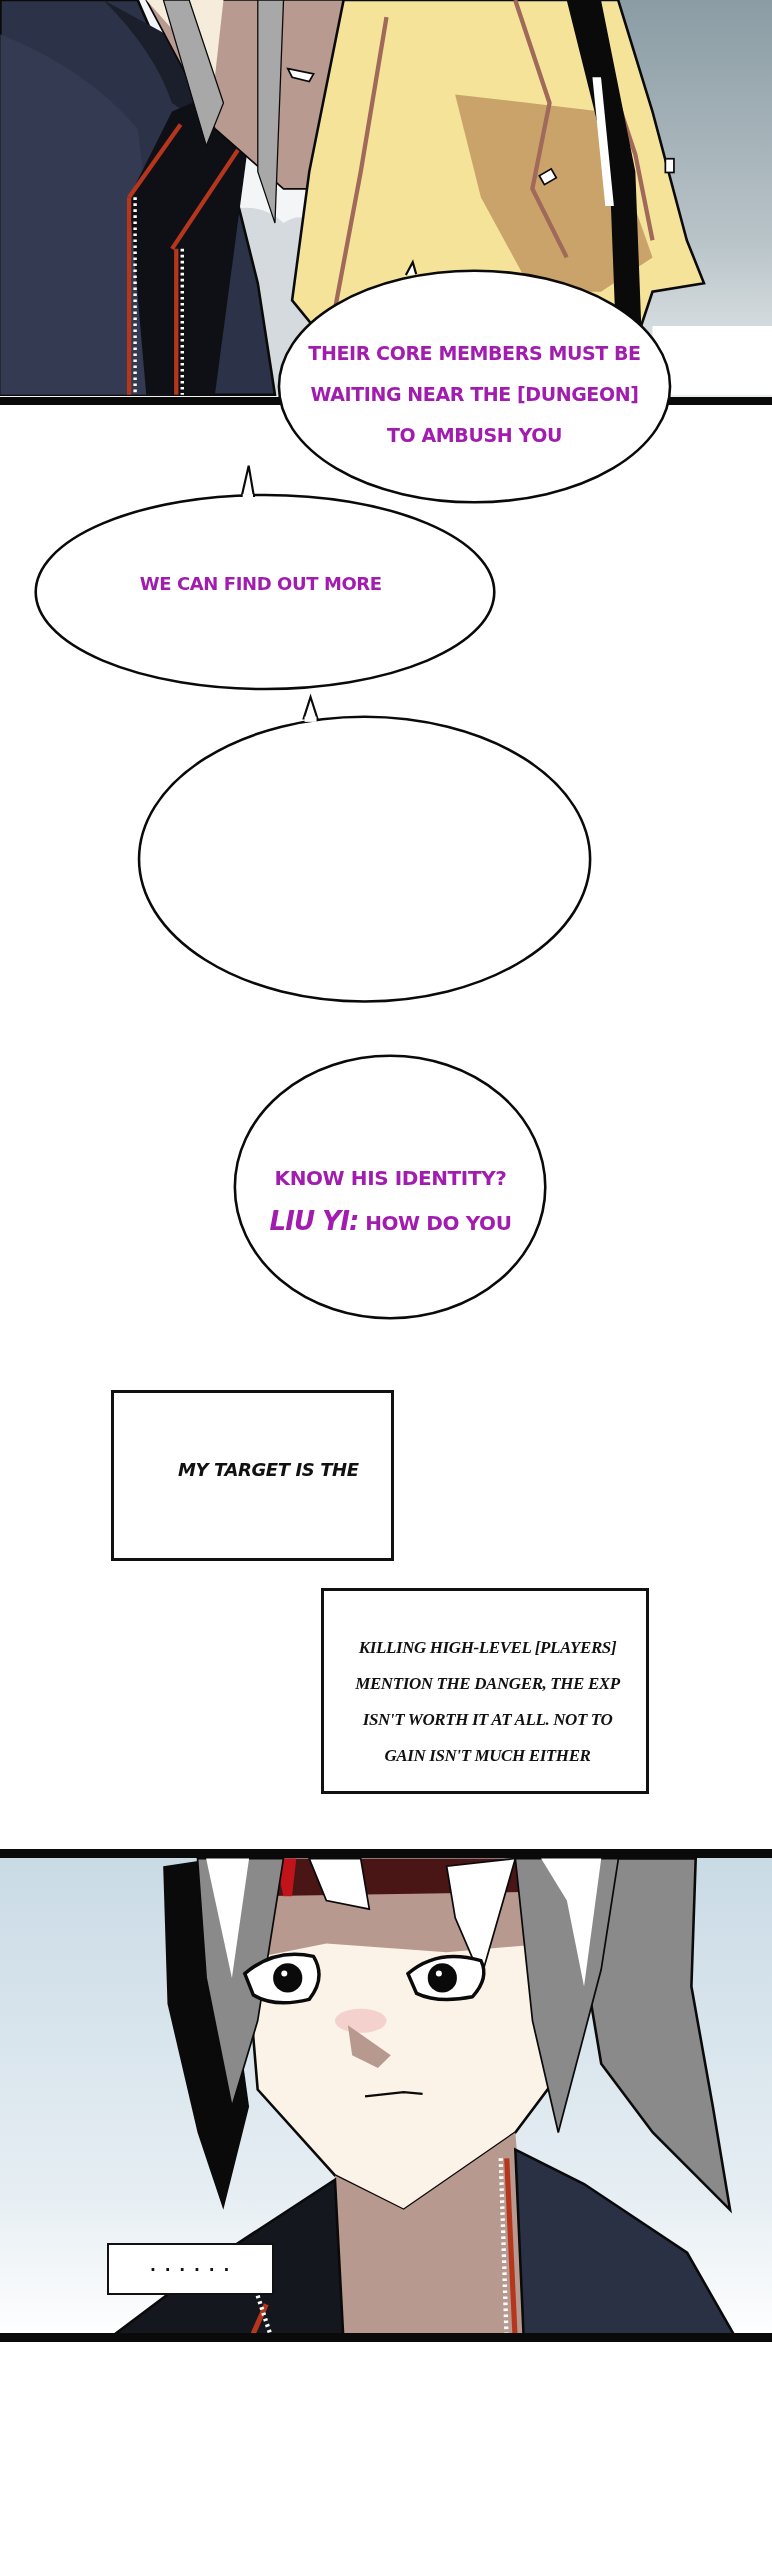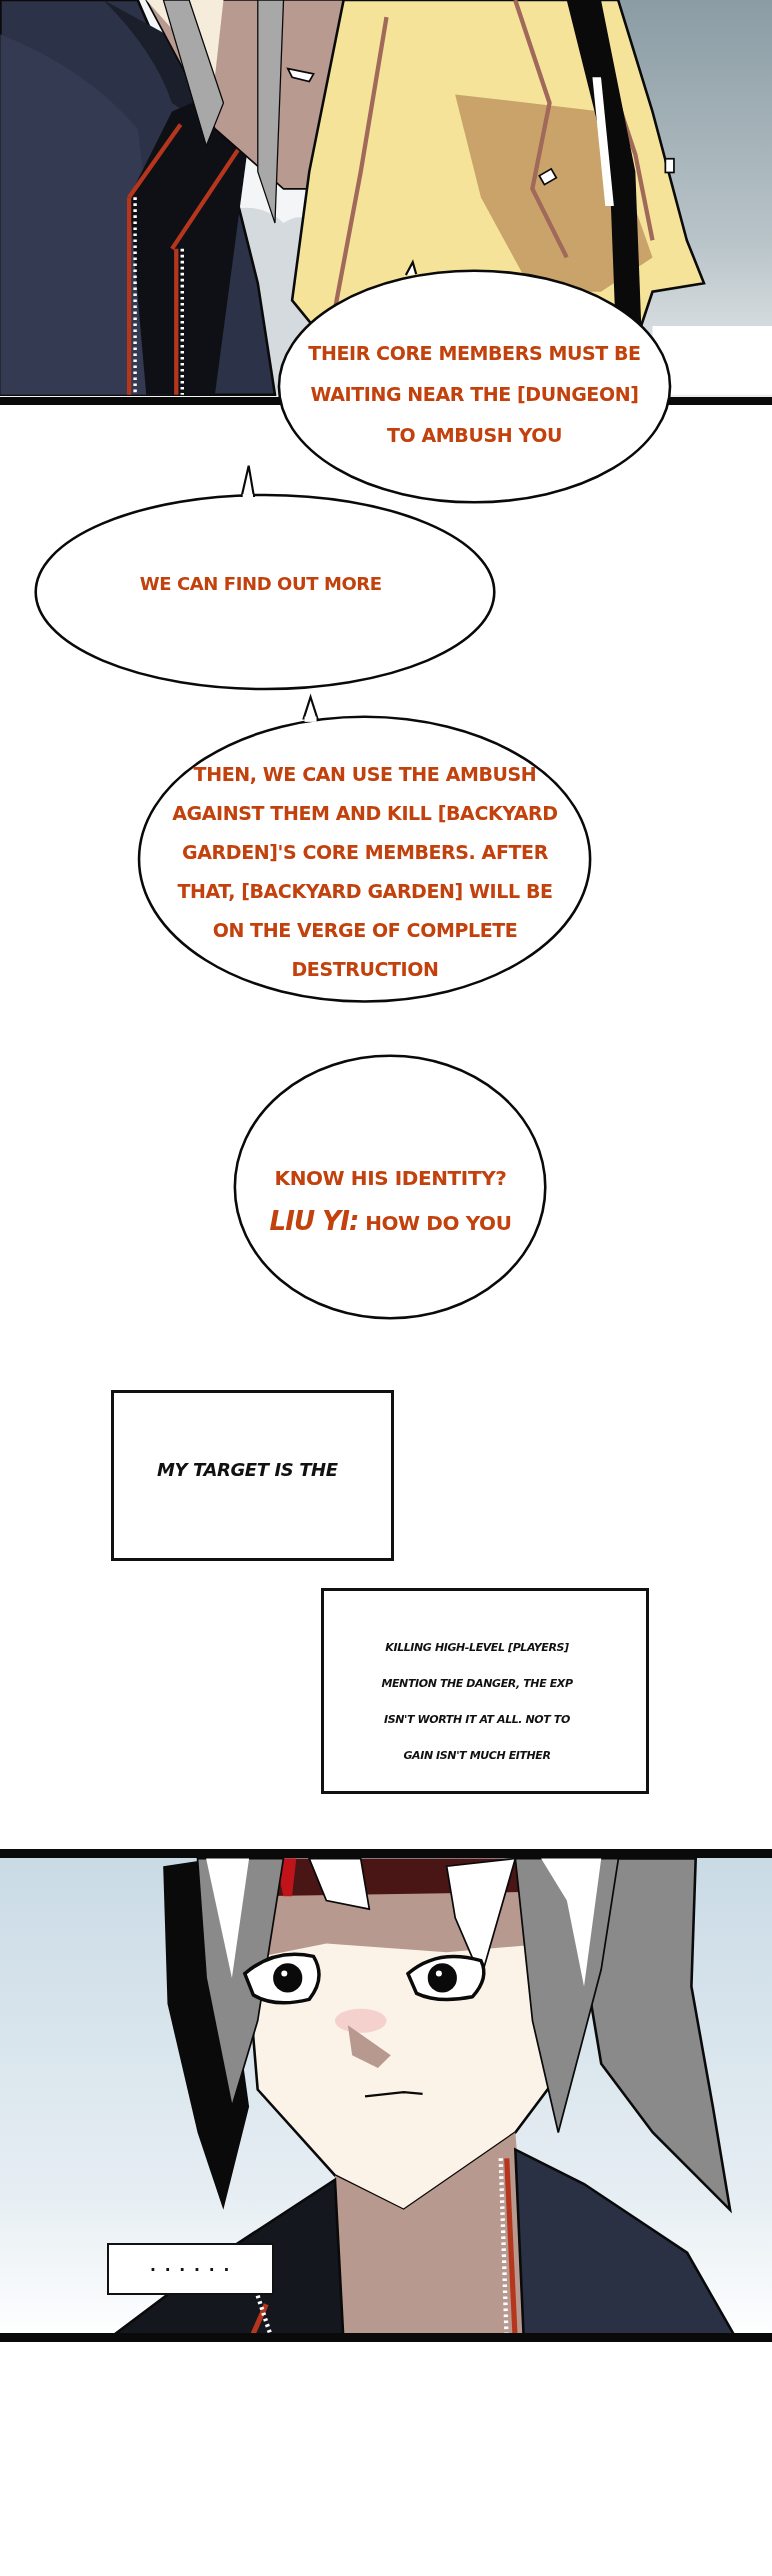--- a/index.html
+++ b/index.html
@@ -4,27 +4,27 @@
 <style>
   html, body { margin: 0; padding: 0; background: #ffffff; }
   body { width: 773px; height: 2576px; position: relative; overflow: hidden;
          font-family: "Liberation Sans", sans-serif; }
   .abs { position: absolute; }
   .panel { position: absolute; left: 0; width: 773px; overflow: hidden; }
   .panel svg { display: block; }
   .bubble { position: absolute; box-sizing: border-box; }
   .bubble svg { position: absolute; left: 0; top: 0; overflow: visible; }
   .btext { position: absolute; left: 0; right: 0; text-align: center;
-           font-family: "DejaVu Sans", sans-serif; font-weight: bold; color: #c2410c;
+           font-family: "DejaVu Sans", sans-serif; font-weight: bold; color: #a21caf;
            text-transform: uppercase; letter-spacing: -0.4px; }
   .btext .line { display: block; white-space: nowrap; }
   .caption { position: absolute; background: #fff; border: 3.4px solid #111; box-sizing: border-box; }
   .cap-text { position: absolute; font-family: "DejaVu Sans", sans-serif; font-style: italic;
               font-weight: bold; color: #111; text-transform: uppercase; letter-spacing: -0.4px; }
-  .cap-text .line { display: block; white-space: nowrap; }
+  .cap-text .line { display: block; white-space: nowrap; margin-left: 21px; }
   .speaker { font-family: "DejaVu Sans", sans-serif; font-weight: bold; font-style: italic;
              font-size: 26px; letter-spacing: -0.9px; }
 </style>
 </head>
 <body>
 
 <div class="panel" style="top:0; height:405px;">
   <svg width="773" height="405" viewBox="0 0 900 472">
     <defs>
       <linearGradient id="sky1" x1="0" y1="0" x2="0" y2="1">
@@ -102,28 +102,20 @@
     <span class="line">WE CAN FIND OUT MORE</span>
   </div>
 </div>
 
 <div class="bubble" style="left:137px; top:715px; width:456px; height:289px;">
   <svg width="456" height="289" viewBox="0 0 531 337">
     <ellipse cx="265" cy="168" rx="263" ry="166" fill="#ffffff" stroke="#0a0a0a" stroke-width="3"></ellipse>
     <path d="M194 4 L202 -21 L210 4 Z" fill="#ffffff" stroke="#0a0a0a" stroke-width="2.5"></path>
     <rect x="195" y="2" width="14" height="6" fill="#ffffff"></rect>
   </svg>
-  <div class="btext" style="top:40px; font-size:19px; line-height:39px;">
-    <span class="line">THEN, WE CAN USE THE AMBUSH</span>
-    <span class="line">AGAINST THEM AND KILL [BACKYARD</span>
-    <span class="line">GARDEN]'S CORE MEMBERS. AFTER</span>
-    <span class="line">THAT, [BACKYARD GARDEN] WILL BE</span>
-    <span class="line">ON THE VERGE OF COMPLETE</span>
-    <span class="line">DESTRUCTION</span>
-  </div>
 </div>
 
 <div class="bubble" style="left:234px; top:1054px; width:313px; height:266px;">
   <svg width="313" height="266" viewBox="0 0 365 310">
     <ellipse cx="182" cy="155" rx="181" ry="153" fill="#ffffff" stroke="#0a0a0a" stroke-width="3"></ellipse>
   </svg>
   <div class="btext" style="top:103px; font-size:20px; line-height:43px;">
     <span class="line">KNOW HIS IDENTITY?</span>
     <span class="line">
       <span class="speaker">LIU YI:</span>
@@ -132,21 +124,21 @@
   </div>
 </div>
 
 <div class="caption" style="left:111px; top:1390px; width:283px; height:171px;">
   <div class="cap-text" style="left:43px; top:56px; font-size:18px; line-height:42px;">
     <span class="line">MY TARGET IS THE</span>
   </div>
 </div>
 
 <div class="caption" style="left:321px; top:1588px; width:328px; height:206px;">
-  <div class="cap-text" style="left:0; right:16px; top:39px; text-align:center; font-size:11px; line-height:36px;">
+  <div class="cap-text" style="left:0; right:16px; top:39px; text-align:center; font-size:17px; line-height:36px;font-family:Liberation Serif, serif;">
     <span class="line">KILLING HIGH-LEVEL [PLAYERS]</span>
     <span class="line">MENTION THE DANGER, THE EXP</span>
     <span class="line">ISN'T WORTH IT AT ALL. NOT TO</span>
     <span class="line">GAIN ISN'T MUCH EITHER</span>
   </div>
 </div>
 
 <div class="panel" style="top:1849px; height:494px;">
   <div class="abs" style="left:0; top:0; width:773px; height:9.4px; background:#0a0a0a; z-index:2;"></div>
   <svg width="773" height="494" viewBox="0 0 900 575">

